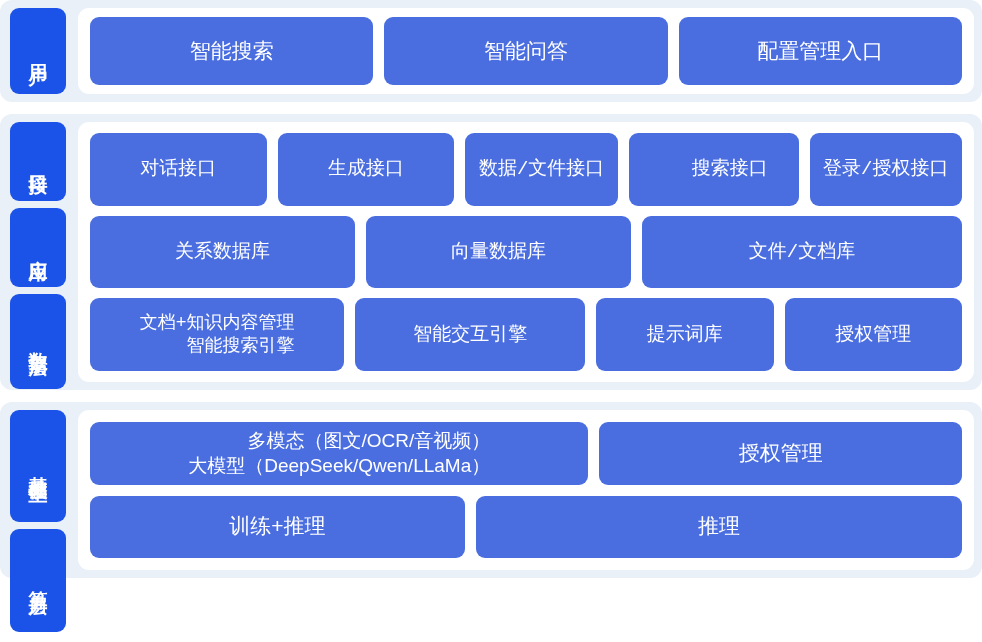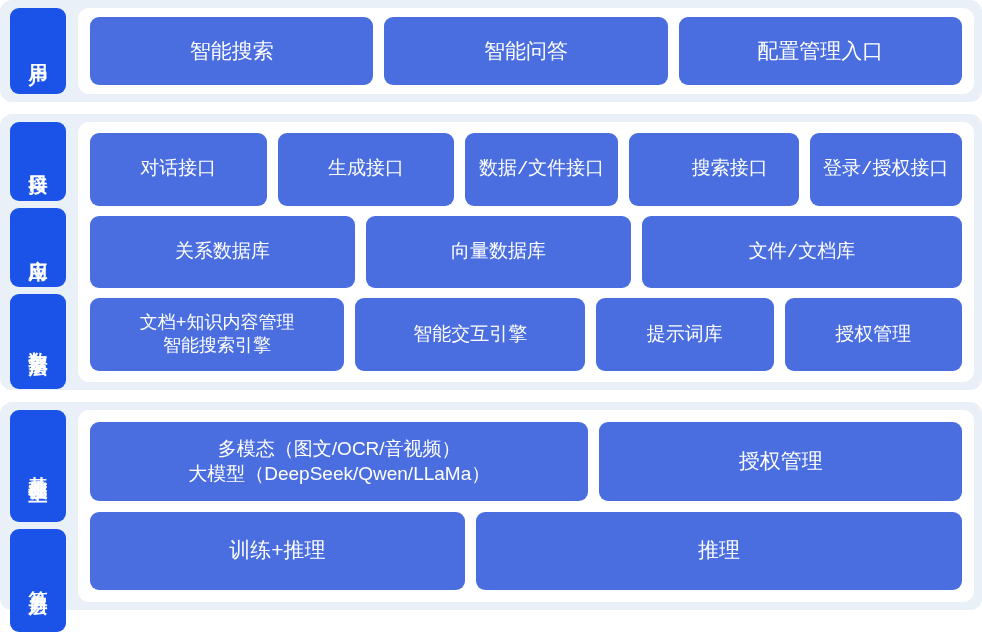--- a/index.html
+++ b/index.html
@@ -31,21 +31,21 @@
     position: relative;
     display: flex;
     align-items: stretch;
     background: #eaf0f7;
     border-radius: 12px;
     padding: 8px 8px 8px 10px;
     box-sizing: border-box;
   }
   .section.user        { height: 102px; }
   .section.middle      { height: 276px; }
-  .section.foundation  { height: 208px; }
+  .section.foundation  { height: 176px; }
 
   
   .rail {
     width: 56px;
     flex: 0 0 56px;
     display: flex;
     flex-direction: column;
     gap: 7px;
     box-sizing: border-box;
   }
@@ -94,21 +94,21 @@
   }
 
   
   .box {
     background: #4a6ee0;
     color: #ffffff;
     border-radius: 9px;
     display: flex;
     align-items: center;
     justify-content: center;
-    text-align: center;
+    text-align: right;
     font-size: 19px;
     line-height: 1.28;
     padding: 4px 8px;
     box-sizing: border-box;
     white-space: pre-line;
     flex: 1 1 0;
   }
   .box.two-line { font-size: 18px; }
 
   

